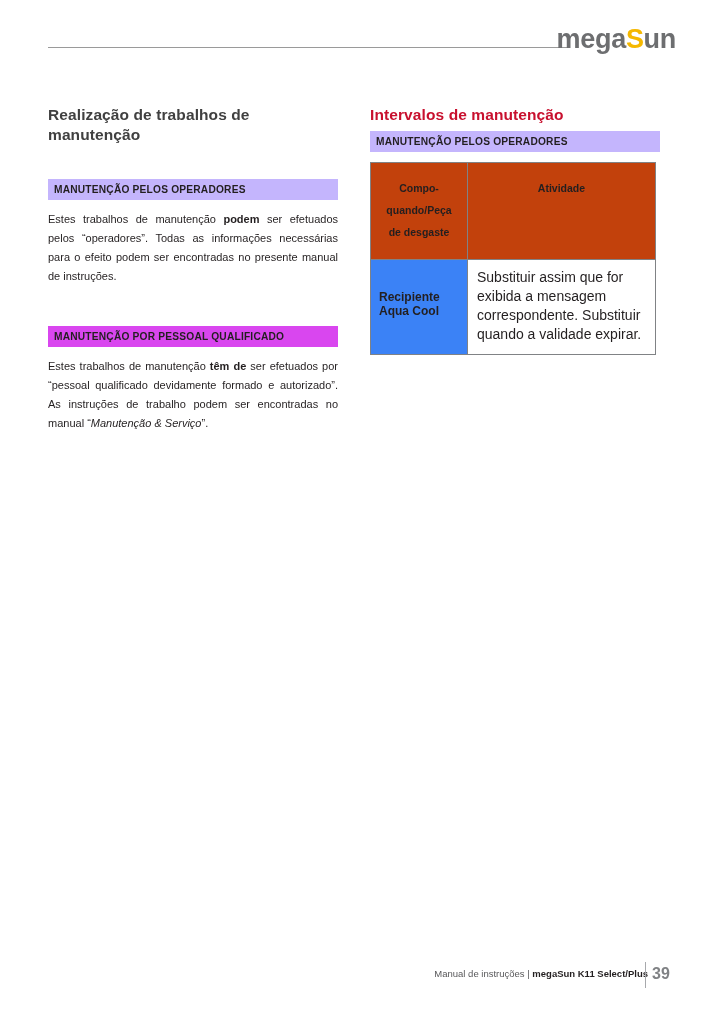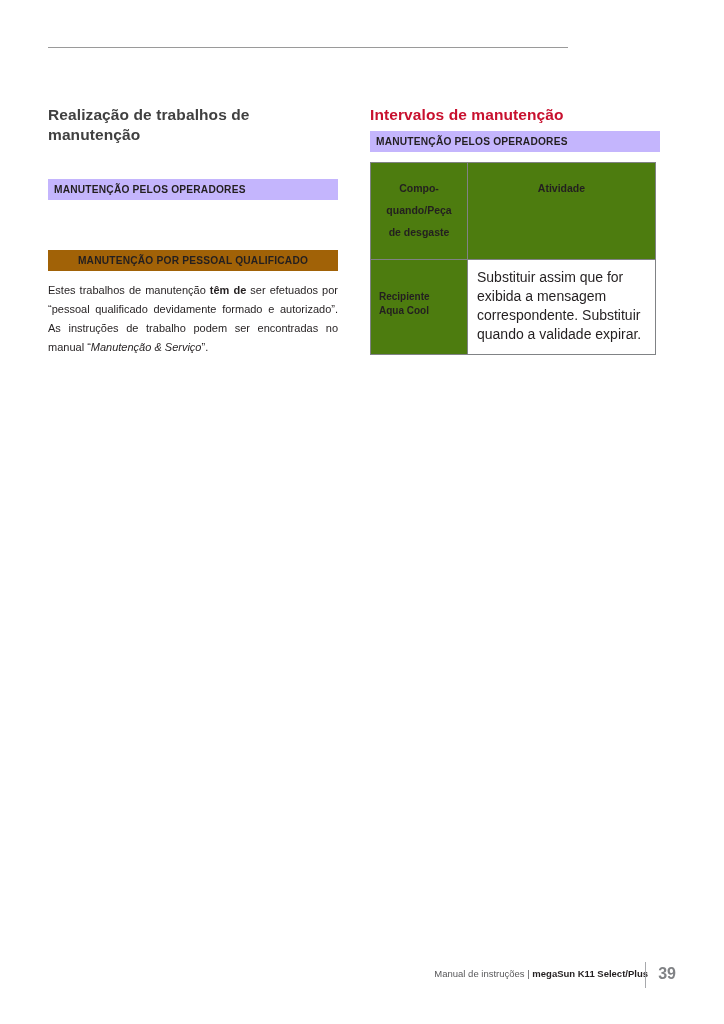--- a/index.html
+++ b/index.html
@@ -90,49 +90,49 @@
   .subhead {
     font-size: 10.2px;
     font-weight: bold;
     letter-spacing: 0.2px;
     color: #231f20;
     padding: 4px 6px 4px 6px;
     margin: 0;
     line-height: 13px;
   }
   .subhead.grey { background: #c4b5fd; }
-  .subhead.peach { background: #a16207; text-align: center; }
+  .subhead.peach { background: #d946ef; }
   .spacer-28 { height: 28px; }
   .spacer-10 { height: 10px; }
   .spacer-12 { height: 12px; }
 
   
   table.maint {
     border-collapse: collapse;
     width: 286px;
     margin-top: 10px;
     table-layout: fixed;
   }
   table.maint th, table.maint td {
     border: 1px solid #808285;
     vertical-align: top;
   }
   table.maint thead th {
-    background: #4d7c0f;
+    background: #c2410c;
     text-align: center;
     font-size: 10.5px;
     font-weight: bold;
     line-height: 22px;
     padding: 14px 6px 16px 6px;
     color: #231f20;
   }
   table.maint thead th.col1 { width: 84px; }
   table.maint tbody td.cell-comp {
-    background: #4d7c0f;
-    font-size: 10px;
+    background: #3b82f6;
+    font-size: 12px;
     font-weight: bold;
     line-height: 14px;
     padding: 30px 8px 8px 8px;
     color: #231f20;
   }
   table.maint tbody td.cell-act {
     background: #ffffff;
     font-size: 14px;
     line-height: 19px;
     padding: 8px 9px 10px 9px;
@@ -165,43 +165,44 @@
     top: 0px;
     width: 1px;
     height: 26px;
     background: #a7a9ac;
   }
   .footer-page {
     position: absolute;
     right: 0px;
     top: 0px;
     width: 24px;
-    text-align: right;
     font-size: 16px;
     font-weight: bold;
     color: #808285;
     line-height: 24px;
   }
 </style>
 </head>
 <body>
 
 <div class="page">
 
   <div class="header">
     <div class="header-rule"></div>
+    <div class="logo"><span class="mega">mega</span><span class="s">S</span><span class="un">un</span></div>
   </div>
 
   <div class="col-left">
     <h1 class="section-title">Realização de trabalhos de manutenção</h1>
 
     <div class="spacer-28"></div>
 
     <div class="subhead grey">MANUTENÇÃO PELOS OPERADORES</div>
     <div class="spacer-10"></div>
+    <p class="body"><span>Estes trabalhos de manutenção </span><span class="bold">podem</span><span> ser efetuados pelos “operadores”. Todas as informações necessárias para o efeito podem ser encontradas no presente manual de instruções.</span></p>
 
     <div class="spacer-28"></div>
     <div class="spacer-12"></div>
 
     <div class="subhead peach">MANUTENÇÃO POR PESSOAL QUALIFICADO</div>
     <div class="spacer-10"></div>
     <p class="body"><span>Estes trabalhos de manutenção </span><span class="bold">têm de</span><span> ser efetuados por “pessoal qualificado devidamente formado e autorizado”. As instruções de trabalho podem ser encontradas no manual “</span><span class="italic">Manutenção &amp; Serviço</span><span>”.</span></p>
   </div>
 
   <div class="col-right">

